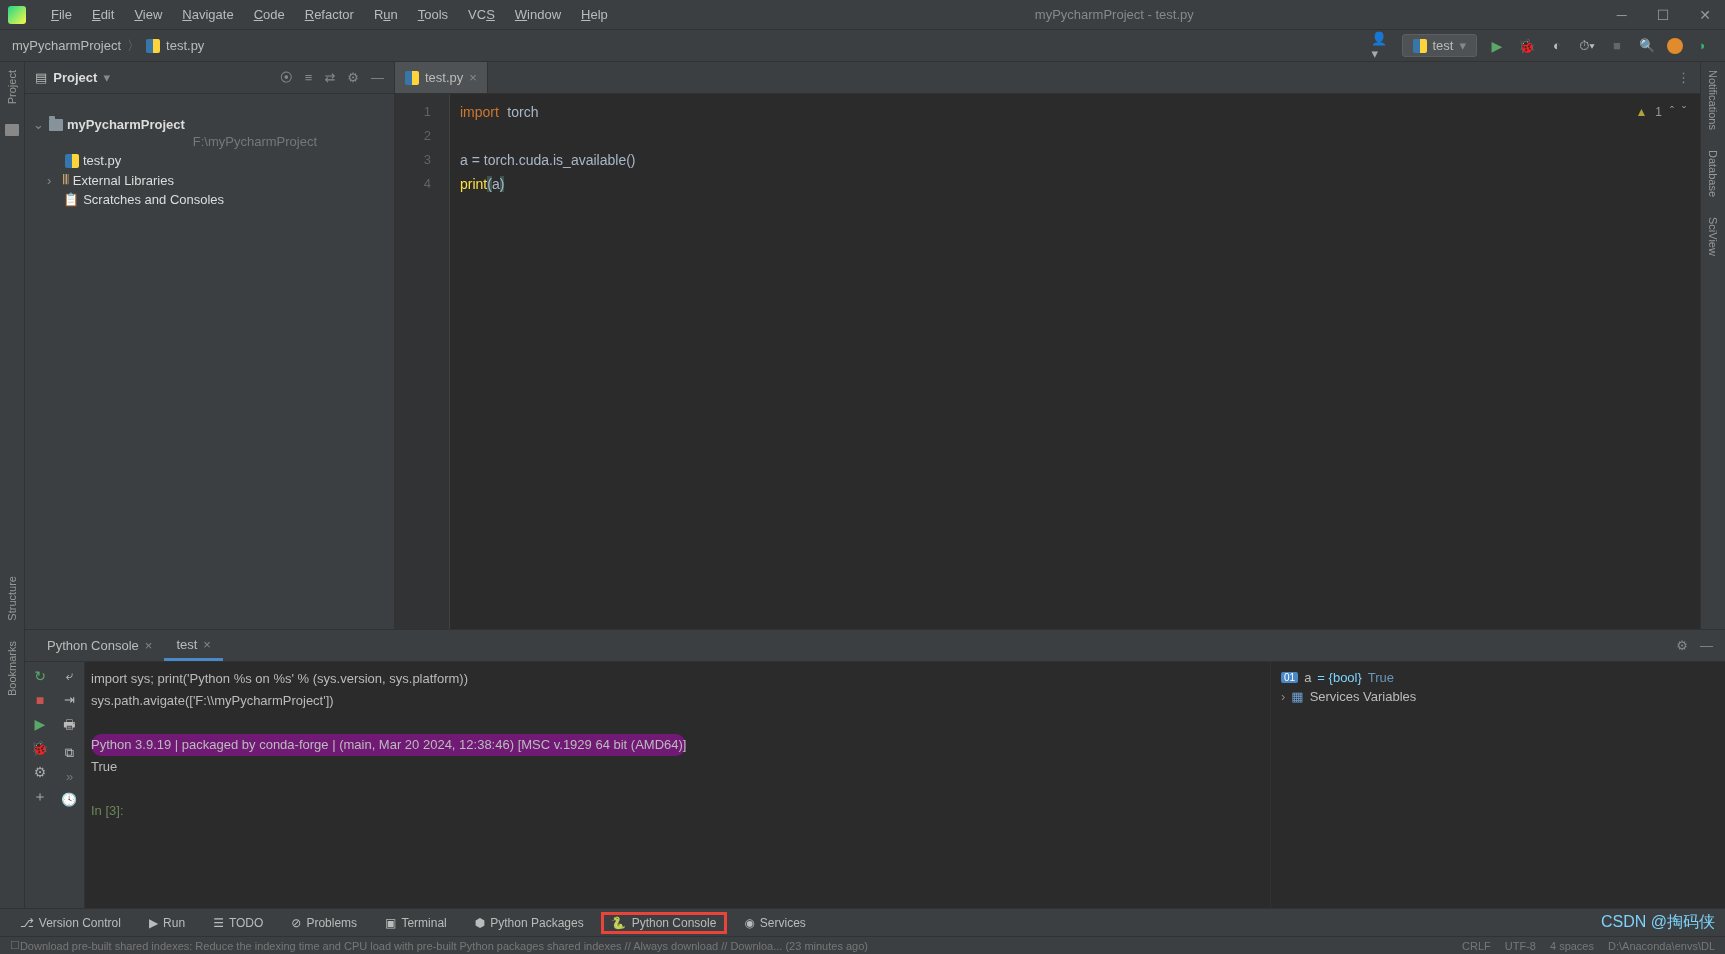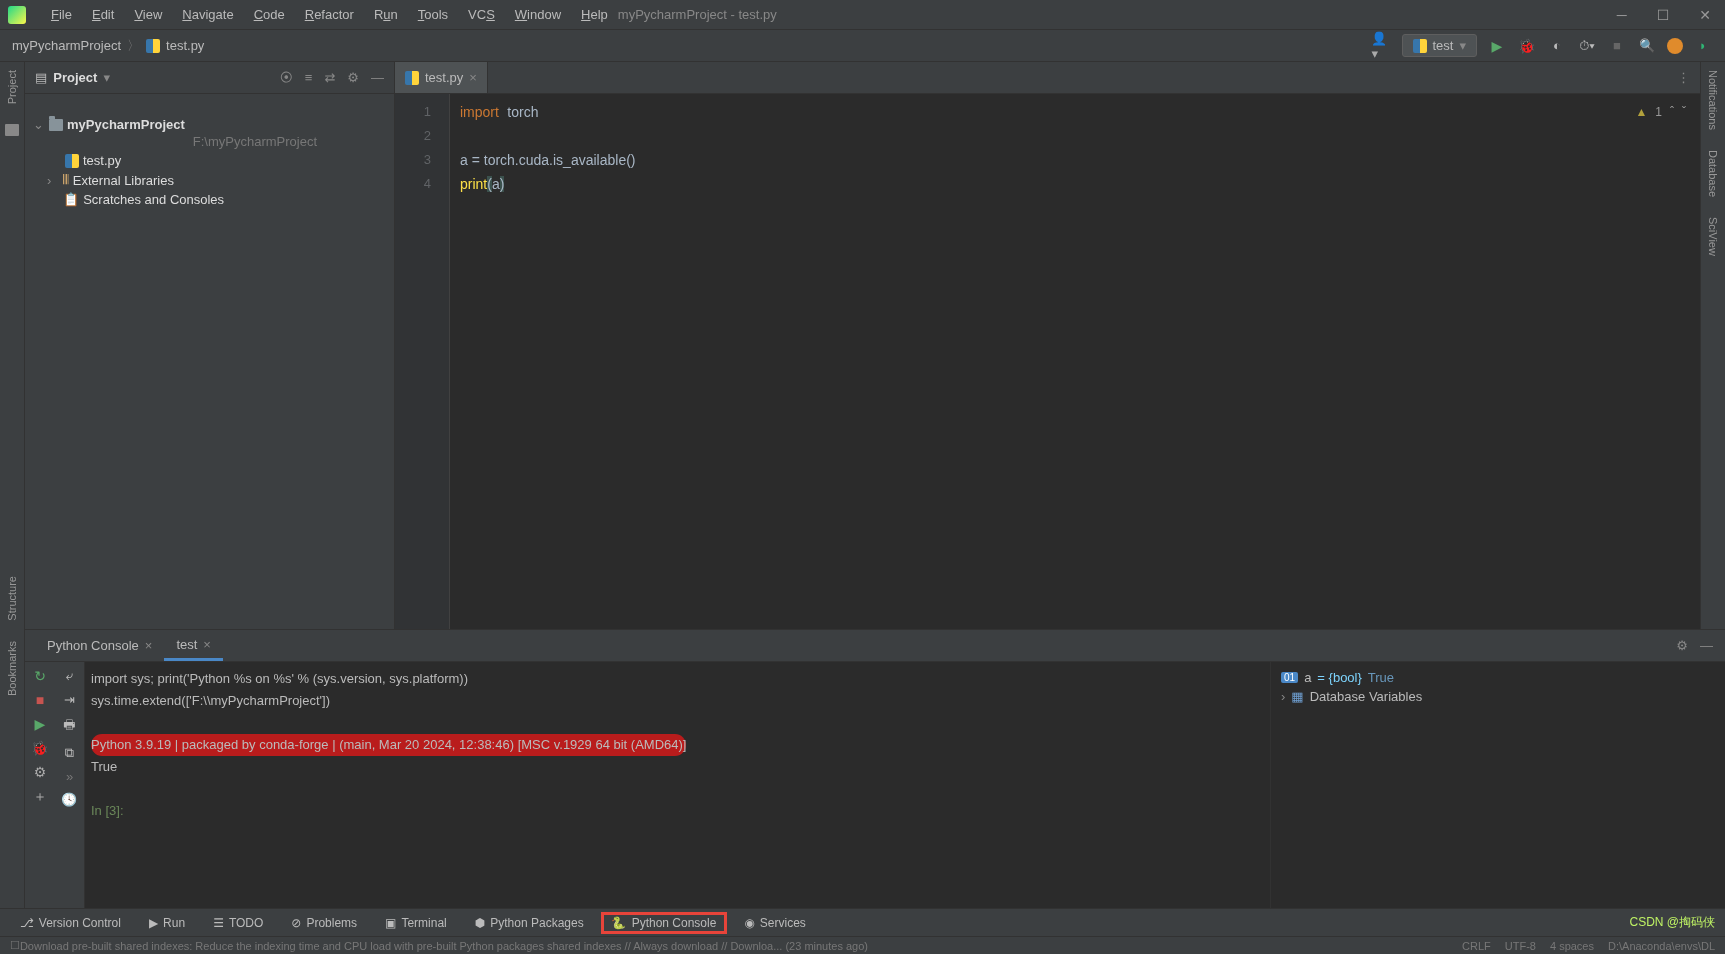--- a/index.html
+++ b/index.html
@@ -1,21 +1,21 @@
 <!DOCTYPE html>
 <html><head>
 <meta charset="utf-8">
 <style>
 * { margin:0; padding:0; box-sizing:border-box; font-family:"Segoe UI",Arial,sans-serif; }
 body { background:#2b2b2b; color:#bbb; font-size:13px; overflow:hidden; width:1725px; height:954px; position:relative; }
 .menubar { height:30px; background:#3c3f41; display:flex; align-items:center; padding:0 8px; border-bottom:1px solid #323232; }
 .logo { width:18px; height:18px; background:linear-gradient(135deg,#21d789,#fcf84a); border-radius:3px; margin-right:15px; }
 .menu-item { padding:0 10px; cursor:pointer; color:#bbb; }
 .menu-item u { text-decoration:underline; }
-.win-title { flex:1; color:#888; }
+.win-title { flex:1; text-align:center; color:#888; }
 .win-controls { display:flex; gap:18px; color:#999; margin-left:auto; }
 .win-controls span { cursor:pointer; font-size:14px; padding:2px 6px; }
 .navbar { height:32px; background:#3c3f41; display:flex; align-items:center; padding:0 12px; border-bottom:1px solid #323232; }
 .breadcrumb { display:flex; align-items:center; gap:6px; color:#bbb; }
 .py-icon { width:14px; height:14px; display:inline-block; background:linear-gradient(90deg,#3776ab 50%,#ffd43b 50%); border-radius:2px; }
 .nav-right { margin-left:auto; display:flex; align-items:center; gap:10px; }
 .run-config { background:#4e5254; border:1px solid #5e5e5e; padding:3px 10px; border-radius:3px; display:flex; align-items:center; gap:6px; }
 .icon-btn { width:20px; height:20px; display:flex; align-items:center; justify-content:center; cursor:pointer; color:#aaa; }
 .play-icon { color:#59a869; font-size:14px; }
 .bug-icon { color:#59a869; font-size:14px; }
@@ -57,21 +57,21 @@
 .bp-tabs { height:32px; background:#3c3f41; display:flex; align-items:center; padding-left:10px; border-bottom:1px solid #323232; }
 .bp-tab { padding:0 12px; height:100%; display:flex; align-items:center; gap:6px; cursor:pointer; color:#bbb; }
 .bp-tab.active { border-bottom:3px solid #4a88c7; }
 .bp-tab .close { color:#888; }
 .bp-right { margin-left:auto; display:flex; gap:12px; padding-right:12px; color:#888; }
 .bp-body { flex:1; display:flex; }
 .console-tools { width:30px; background:#3c3f41; display:flex; flex-direction:column; align-items:center; padding-top:6px; gap:8px; }
 .console-tools span { cursor:pointer; font-size:14px; }
 .console-tools2 { width:30px; background:#3c3f41; display:flex; flex-direction:column; align-items:center; padding-top:6px; gap:8px; border-right:1px solid #323232; }
 .console-output { flex:1; font-family:"JetBrains Mono",Consolas,monospace; font-size:13px; line-height:22px; padding:6px; overflow:auto; background:#2b2b2b; }
-.console-output .hl { background:#b91c1c;border-radius:11px; }
+.console-output .hl { background:#701a75;border-radius:11px; }
 .console-output .green { color:#6a8759; }
 .var-panel { width:455px; border-left:1px solid #323232; background:#2b2b2b; padding:6px 10px; font-size:13px; }
 .var-item { display:flex; align-items:center; gap:6px; padding:2px 0; }
 .var-badge { background:#4a88c7; color:#fff; padding:0 3px; border-radius:2px; font-size:10px; }
 .var-true { color:#6897bb; }
 .bottom-toolbar { position:absolute; bottom:18px; left:0; right:0; height:28px; background:#3c3f41; display:flex; align-items:center; padding:0 10px; gap:8px; border-top:1px solid #323232; }
 .bt-item { display:flex; align-items:center; gap:5px; padding:3px 10px; cursor:pointer; color:#bbb; font-size:12px; }
 .bt-item.highlighted { outline:3px solid #e8443a; outline-offset:-2px; background:#3c3f41; }
 .statusbar { position:absolute; bottom:0; left:0; right:0; height:18px; background:#3c3f41; display:flex; align-items:center; padding:0 10px; font-size:11px; color:#777; border-top:1px solid #323232; }
 .statusbar .sb-right { margin-left:auto; display:flex; gap:14px; }
@@ -238,38 +238,38 @@
     <div class="console-tools2">
       <span>⤶</span>
       <span>⇥</span>
       <span>🖶</span>
       <span>⧉</span>
       <span style="color:#777">»</span>
       <span style="color:#777">🕓</span>
     </div>
     <div class="console-output">
 <div>import sys; print('Python %s on %s' % (sys.version, sys.platform))</div>
-<div>sys.time.extend(['F:\\myPycharmProject'])</div>
+<div>sys.path.avigate(['F:\\myPycharmProject'])</div>
 <div style="height:22px"></div>
 <div class="hl" style="display:inline-block">Python 3.9.19 | packaged by conda-forge | (main, Mar 20 2024, 12:38:46) [MSC v.1929 64 bit (AMD64)]</div>
 <div>True</div>
 <div style="height:22px"></div>
 <div class="green">In [3]:</div>
     </div>
     <div class="var-panel">
       <div class="var-item">
         <span class="var-badge">01</span>
         <span>a</span>
         <span style="color:#7dd3fc">= {bool}</span>
         <span class="var-true">True</span>
       </div>
       <div class="var-item">
         <span style="color:#888">›</span>
         <span style="color:#6f9fd1">▦</span>
-        <span>Database Variables</span>
+        <span>Services Variables</span>
       </div>
     </div>
   </div>
 </div>
 
 <div class="bottom-toolbar">
   <div class="bt-item">
       <span>⎇</span>
       <span>Version Control</span>
     </div>
@@ -294,21 +294,21 @@
       <span>Python Packages</span>
     </div>
   <div class="bt-item highlighted">
       <span>🐍</span>
       <span>Python Console</span>
     </div>
   <div class="bt-item">
       <span>◉</span>
       <span>Services</span>
     </div>
-  <div style="margin-left:auto;color:#bef264;font-size:12px">CSDN @掏码侠</div>
+  <div style="margin-left:auto;color:#7dd3fc;font-size:16px">CSDN @掏码侠</div>
 </div>
 
 <div class="statusbar">
   <span>☐</span>
   <span style="">Download pre-built shared indexes: Reduce the indexing time and CPU load with pre-built Python packages shared indexes // Always download // Downloa... (23 minutes ago)</span>
   <div class="sb-right">
     <span>CRLF</span>
     <span>UTF-8</span>
     <span>4 spaces</span>
     <span>D:\Anaconda\envs\DL</span>

